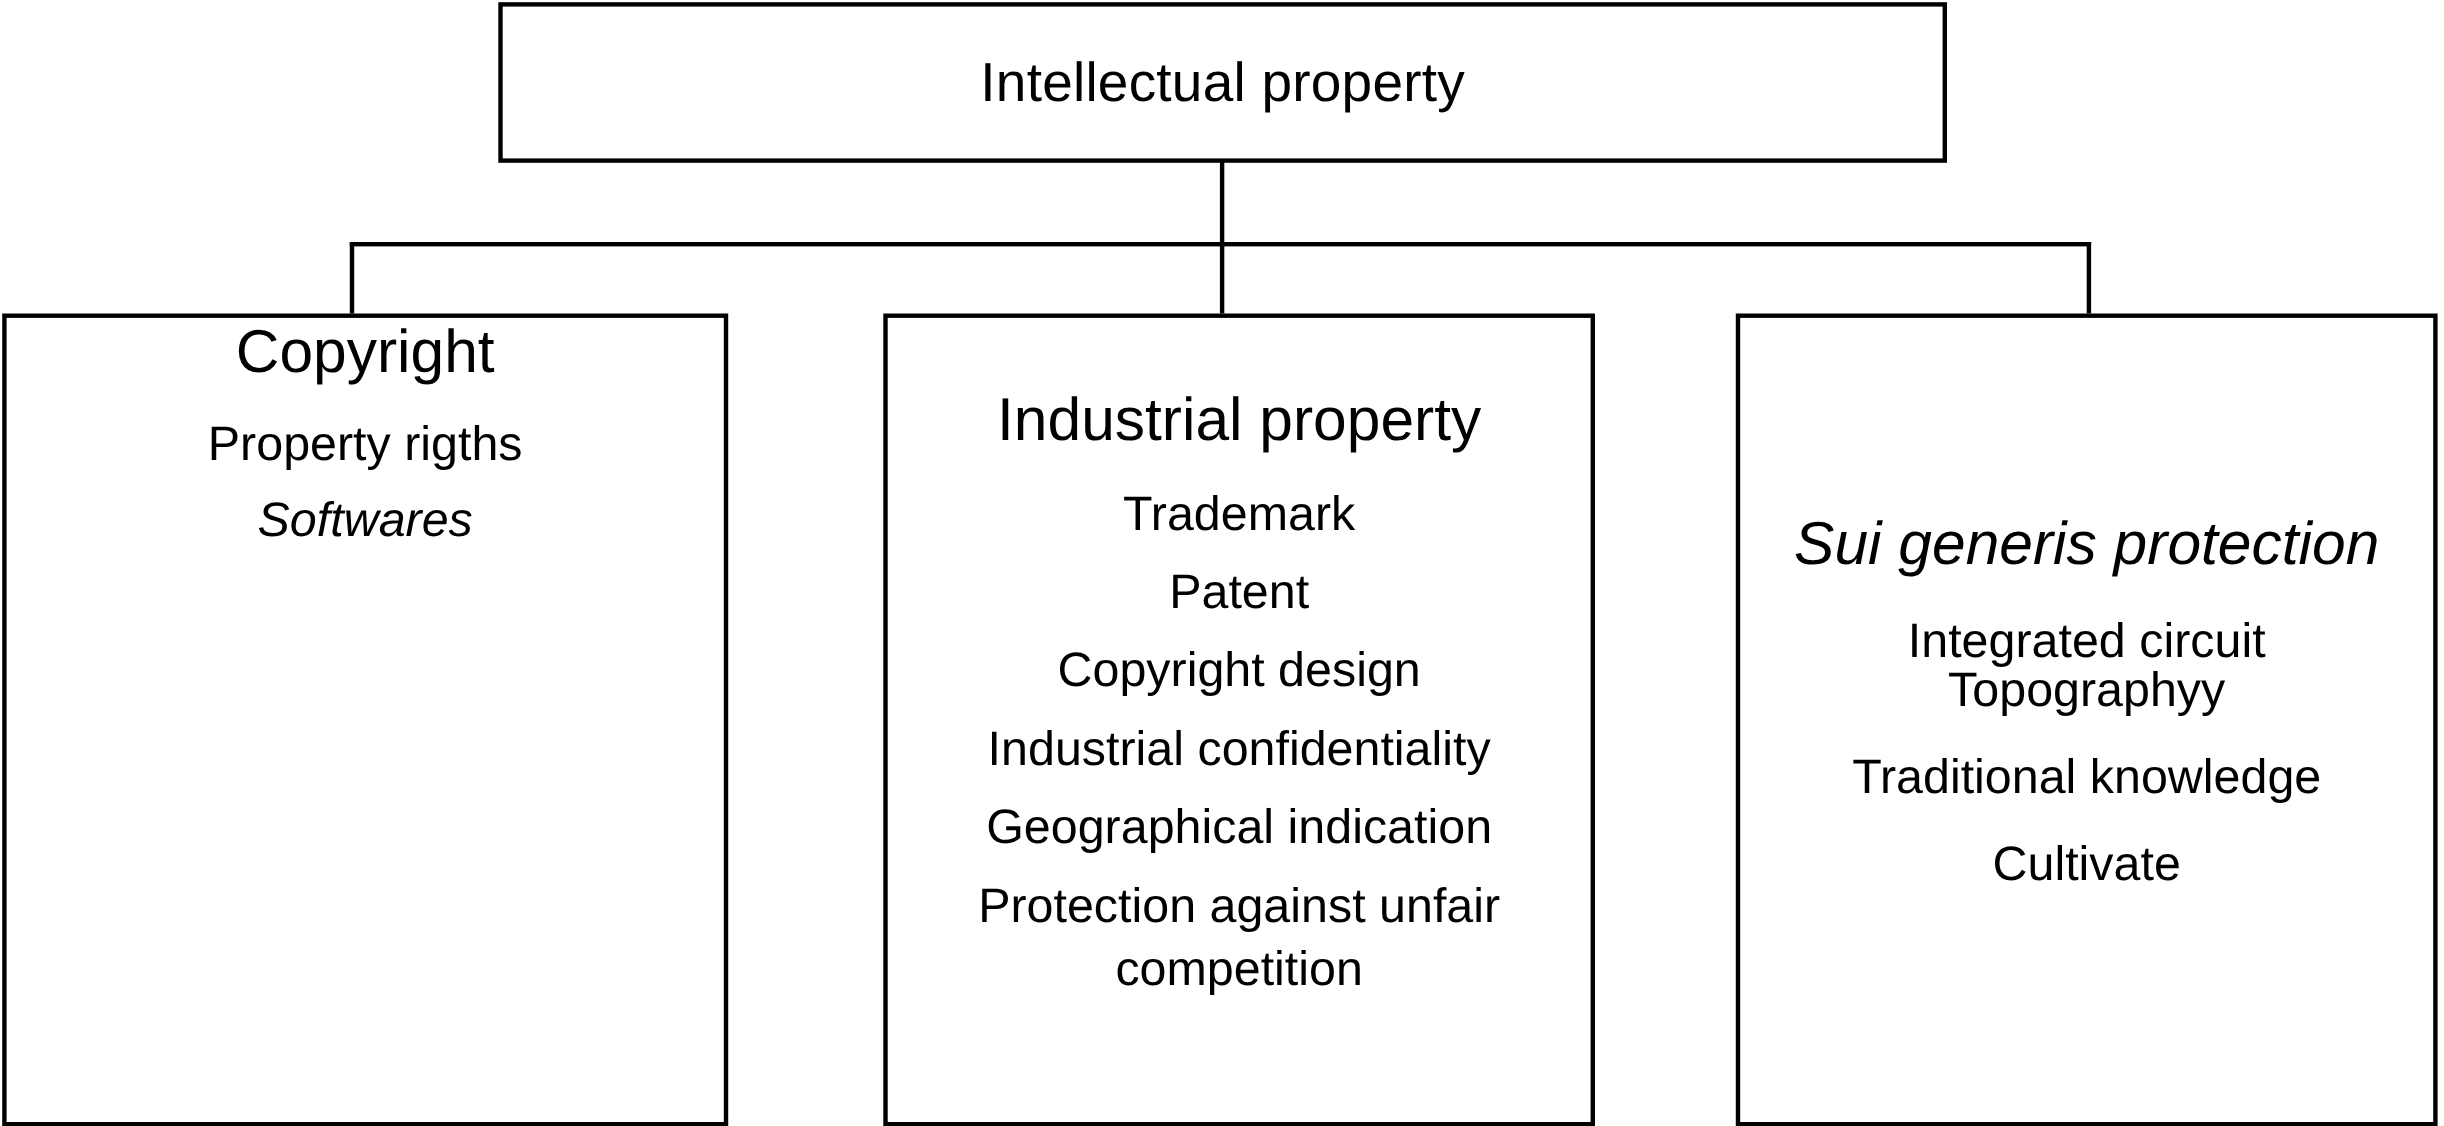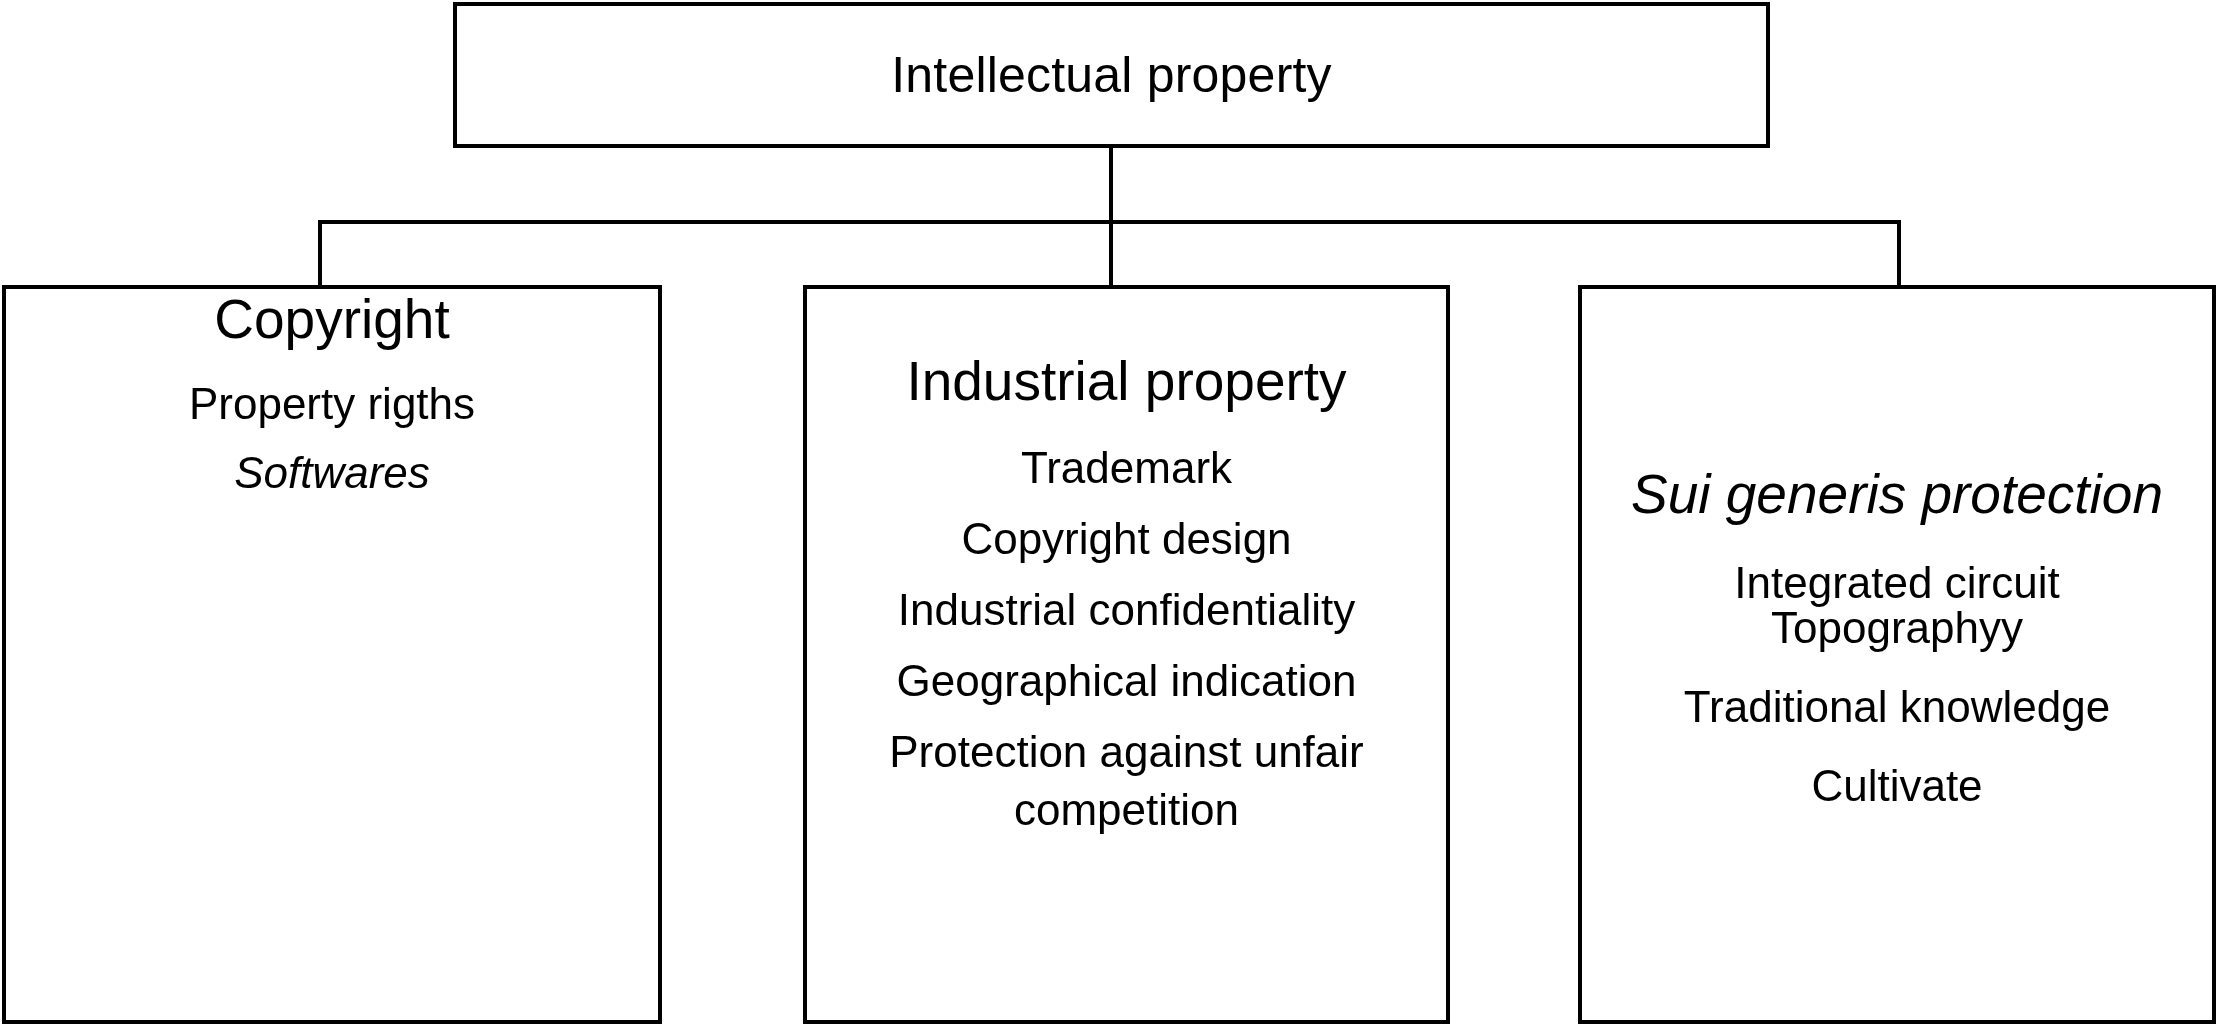--- a/index.html
+++ b/index.html
@@ -151,20 +151,21 @@
     <ul class="item-list">
       <li class="item">Property rigths</li>
       <li class="item italic">Softwares</li>
     </ul>
   </div>
 
   <div class="node-box" id="box-industrial">
     <div class="node-title">Industrial property</div>
     <ul class="item-list">
       <li class="item">Trademark</li>
+      <li class="item">Patent</li>
       <li class="item">Copyright design</li>
       <li class="item">Industrial confidentiality</li>
       <li class="item">Geographical indication</li>
       <li class="item">Protection against unfair competition</li>
     </ul>
   </div>
 
   <div class="node-box" id="box-suigeneris">
     <div class="node-title italic">Sui generis protection</div>
     <ul class="item-list">

